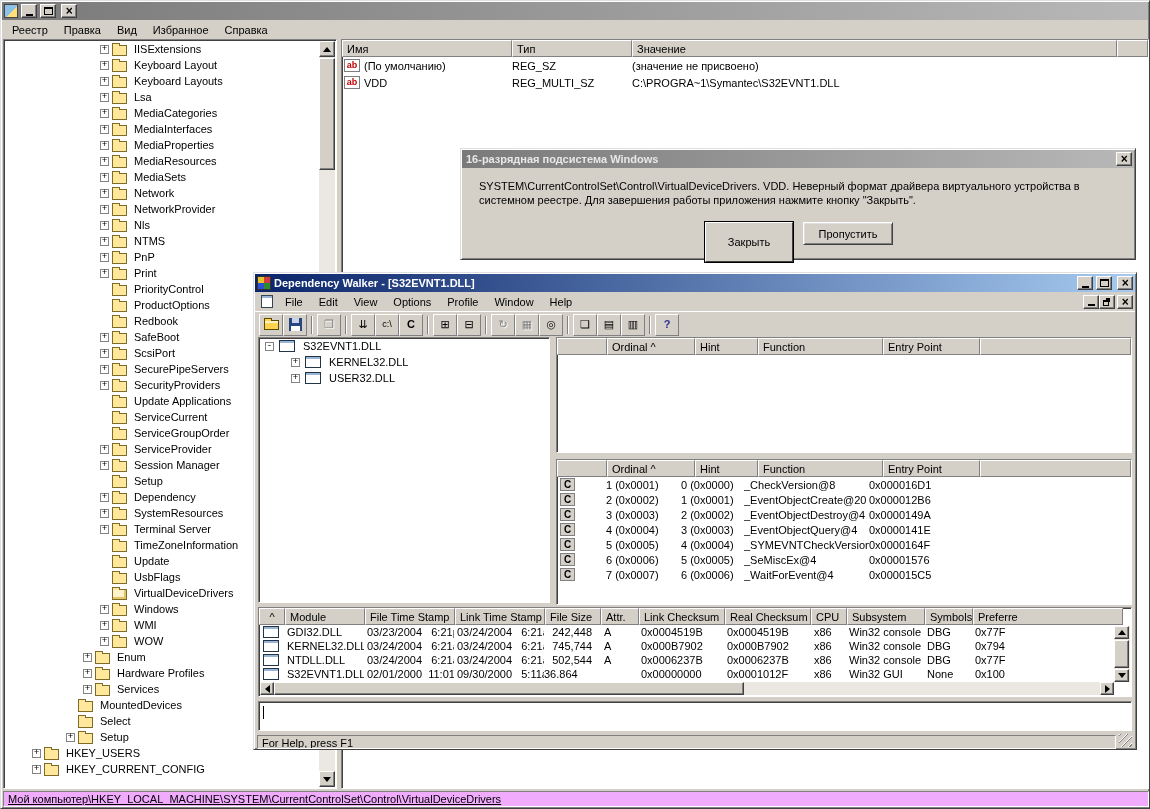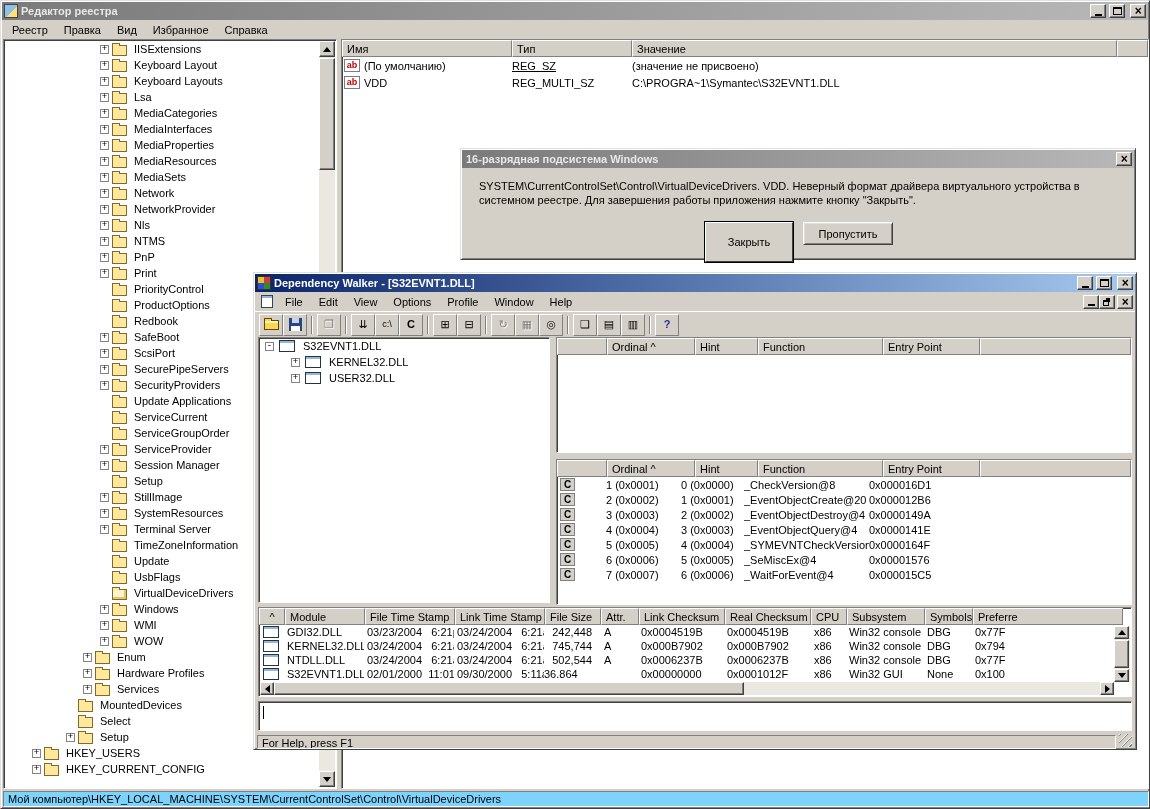--- a/index.html
+++ b/index.html
@@ -99,21 +99,20 @@
           background: repeating-linear-gradient(135deg,#ffffff 0 1px,#808080 1px 2px,transparent 2px 5px); }
   .caret { width:1px; height:13px; background:#000; }
   .defbtn { box-shadow: 0 0 0 1px #000; }
 </style>
 </head>
 <body>
 
 <div class="abs r2" style="left:0;top:0;width:1150px;height:809px;">
   <div class="titlebar inactive abs" style="left:1px;top:1px;right:1px;">
     <span class="appicon-reg"></span>
-    <span class="ttext">Редактор реестра</span>
     <button class="wbtn">
         <i class="g-min"></i>
       </button>
     <button class="wbtn">
         <i class="g-max"></i>
       </button>
     <button class="wbtn" style="margin-left:2px;">
         <i class="g-close">×</i>
       </button>
   </div>
@@ -266,21 +265,21 @@
         <span class="tlabel">Session Manager</span>
       </div>
         <div class="titem" data-lvl="6">
         <span class="ebox"></span>
         <span class="folder"></span>
         <span class="tlabel">Setup</span>
       </div>
         <div class="titem" data-lvl="6">
         <span class="ebox">+</span>
         <span class="folder"></span>
-        <span class="tlabel">StillImage</span>
+        <span class="tlabel">Dependency</span>
       </div>
         <div class="titem" data-lvl="6">
         <span class="ebox">+</span>
         <span class="folder"></span>
         <span class="tlabel">SystemResources</span>
       </div>
         <div class="titem" data-lvl="6">
         <span class="ebox">+</span>
         <span class="folder"></span>
         <span class="tlabel">Terminal Server</span>
@@ -380,33 +379,33 @@
       <div class="hcell" style="width:170px;">Имя</div>
       <div class="hcell" style="width:120px;">Тип</div>
       <div class="hcell" style="width:485px;">Значение</div>
       <div class="hcell" style="flex:1;"></div>
     </div>
     <div>
 
     <div class="lrow" style="height:17px;">
         <span class="abicon">ab</span>
         <span style="width:146px;">(По умолчанию)</span>
-        <span style="width:120px;padding-left:2px;text-decoration:underline;">REG_SZ</span>
+        <span style="width:120px;padding-left:2px;">REG_SZ</span>
         <span style="width:485px;padding-left:2px;">(значение не присвоено)</span>
       </div>
         <div class="lrow" style="height:17px;">
         <span class="abicon">ab</span>
         <span style="width:146px;">VDD</span>
         <span style="width:120px;padding-left:2px;">REG_MULTI_SZ</span>
         <span style="width:485px;padding-left:2px;">C:\PROGRA~1\Symantec\S32EVNT1.DLL</span>
       </div>
       </div>
   </div>
 
-  <div class="s1 abs" style="left:2px;top:790px;width:1146px;height:16px;background:#7dd3fc;padding:1px 4px;white-space:nowrap;overflow:hidden;">Мой компьютер\HKEY_LOCAL_MACHINE\SYSTEM\CurrentControlSet\Control\VirtualDeviceDrivers</div>
+  <div class="s1 abs" style="left:2px;top:790px;width:1146px;height:16px;background:#f0abfc;padding:1px 4px;white-space:nowrap;overflow:hidden;text-decoration:underline;">Мой компьютер\HKEY_LOCAL_MACHINE\SYSTEM\CurrentControlSet\Control\VirtualDeviceDrivers</div>
 </div>
 
 <div class="abs r2" style="left:460px;top:148px;width:676px;height:112px;z-index:5;">
   <div class="titlebar inactive abs" style="left:1px;top:1px;right:1px;">
     <span class="ttext" style="padding-left:2px;">16-разрядная подсистема Windows</span>
     <button class="wbtn">
         <i class="g-close">×</i>
       </button>
   </div>
   <div class="abs" style="left:18px;top:30px;width:642px;line-height:14px;">SYSTEM\CurrentControlSet\Control\VirtualDeviceDrivers. VDD. Неверный формат драйвера виртуального устройства в системном реестре. Для завершения работы приложения нажмите кнопку "Закрыть".</div>

